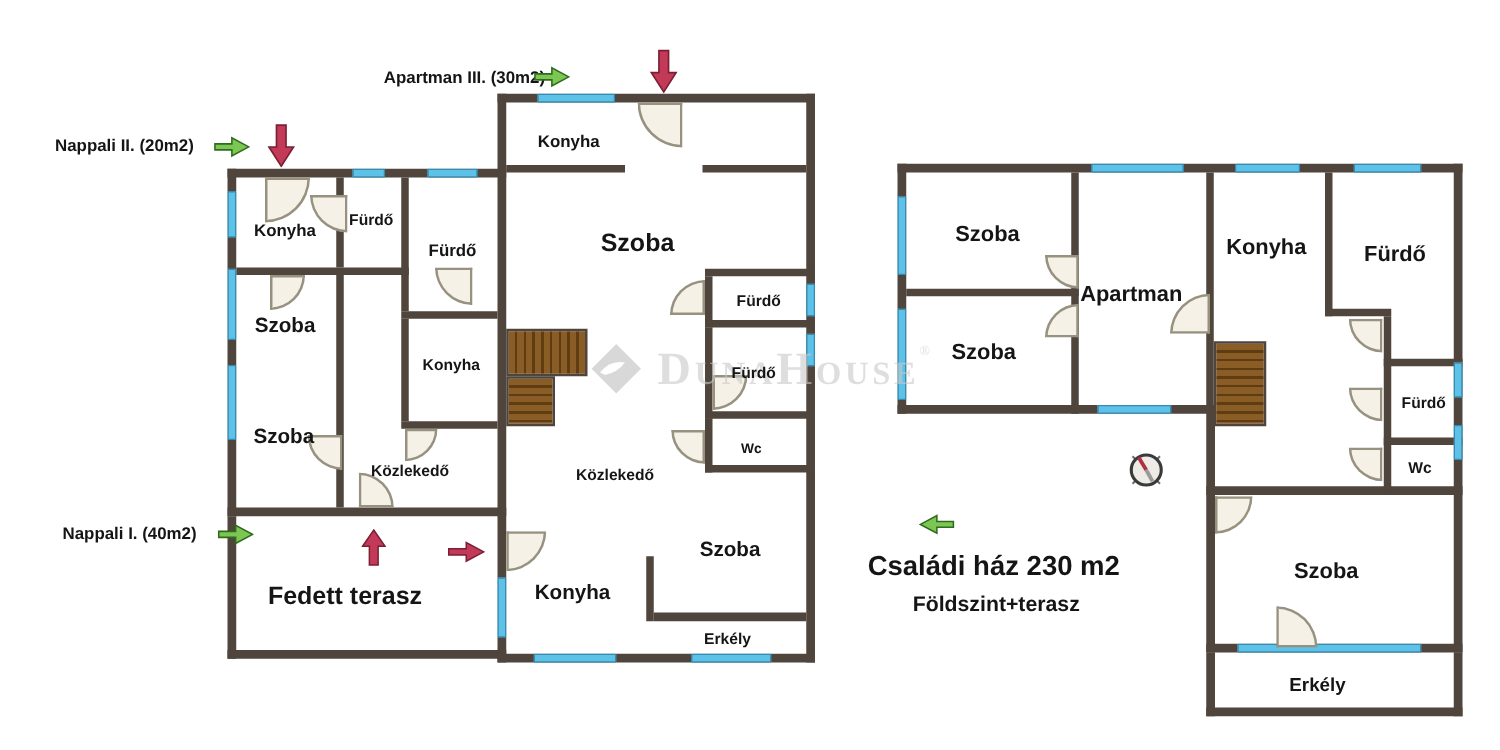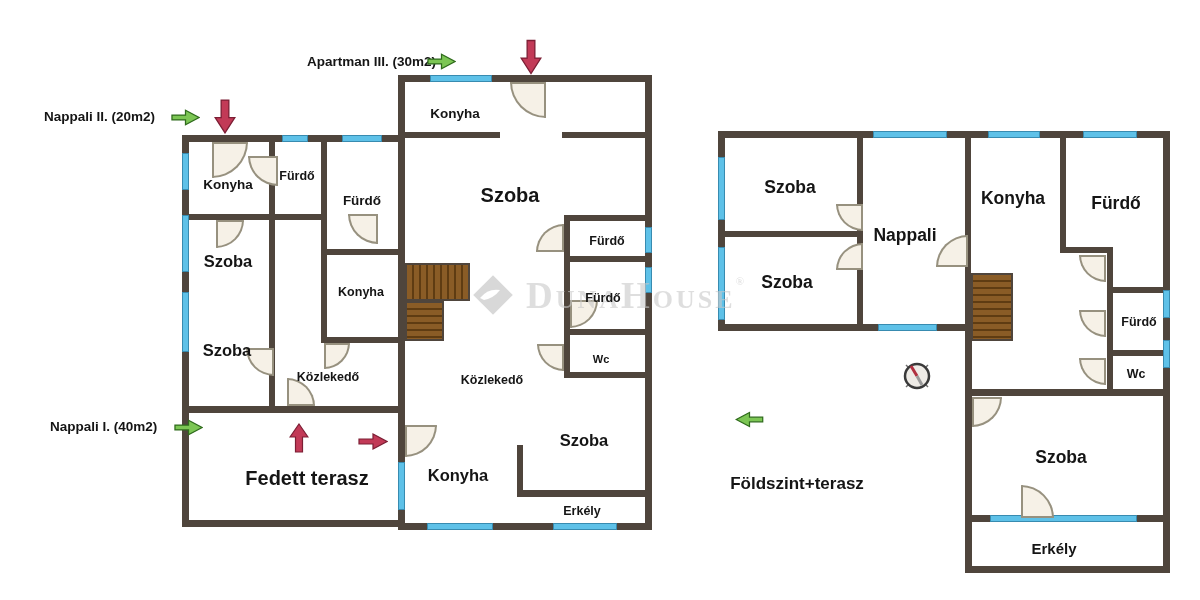--- a/index.html
+++ b/index.html
@@ -70,21 +70,21 @@
     <span class="lbl s13" style="left:362px;top:200px">Fürdő</span>
     <span class="lbl s16" style="left:228px;top:261px">Szoba</span>
     <span class="lbl s12" style="left:361px;top:292px">Konyha</span>
     <span class="lbl s16" style="left:227px;top:350px">Szoba</span>
     <span class="lbl s12" style="left:328px;top:377px">Közlekedő</span>
   </div>
 
   <div>
     <div class="w" style="left:182px;top:413px;width:7px;height:114px"></div>
     <div class="w" style="left:182px;top:520px;width:223px;height:7px"></div>
-    <span class="lbl s20" style="left:307px;top:478px">Fedett terasz</span>
+    <span class="lbl s20" style="left:276px;top:478px">Fedett terasz</span>
   </div>
 
   <div>
     <div class="w" style="left:398px;top:75px;width:254px;height:7px"></div>
     <div class="w" style="left:398px;top:75px;width:7px;height:455px"></div>
     <div class="w" style="left:645px;top:75px;width:7px;height:455px"></div>
     <div class="w" style="left:398px;top:523px;width:254px;height:7px"></div>
     <div class="w" style="left:405px;top:132px;width:95px;height:6px"></div>
     <div class="w" style="left:562px;top:132px;width:83px;height:6px"></div>
     <div class="w" style="left:564px;top:215px;width:88px;height:6px"></div>
@@ -161,32 +161,33 @@
     <div class="door bl" style="left:1079px;top:255px;width:27px;height:27px"></div>
     <div class="door bl" style="left:1079px;top:310px;width:27px;height:27px"></div>
     <div class="door bl" style="left:1079px;top:358px;width:27px;height:27px"></div>
     <div class="door br" style="left:972px;top:397px;width:30px;height:30px"></div>
     <div class="door tr" style="left:1021px;top:485px;width:33px;height:33px"></div>
 
     <div class="stairs-h" style="left:971px;top:273px;width:42px;height:68px"></div>
 
     <span class="lbl s17" style="left:790px;top:187px">Szoba</span>
     <span class="lbl s17" style="left:787px;top:282px">Szoba</span>
-    <span class="lbl s17" style="left:905px;top:235px">Nappali</span>
+    <span class="lbl s17" style="left:905px;top:235px">Apartman</span>
     <span class="lbl s17" style="left:1013px;top:198px">Konyha</span>
     <span class="lbl s17" style="left:1116px;top:203px">Fürdő</span>
     <span class="lbl s12" style="left:1139px;top:322px">Fürdő</span>
     <span class="lbl s12" style="left:1136px;top:374px">Wc</span>
     <span class="lbl s17" style="left:1061px;top:457px">Szoba</span>
     <span class="lbl s15" style="left:1054px;top:548px">Erkély</span>
   </div>
 
   <span class="ann" style="left:44px;top:109px">Nappali II. (20m2)</span>
   <span class="ann" style="left:307px;top:54px">Apartman III. (30m2)</span>
   <span class="ann" style="left:50px;top:419px">Nappali I. (40m2)</span>
+  <span class="ann s22 ctr" style="left:795px;top:453px;font-size:22px">Családi ház 230 m2</span>
   <span class="ann ctr" style="left:797px;top:484px;font-size:17px">Földszint+terasz</span>
 
   <svg class="icon" style="left:171px;top:108px" width="29" height="19" viewBox="0 0 30 18">
     <path d="M1 6.5 H15 V1.5 L29 9 L15 16.5 V11.5 H1 Z" style="fill:var(--arrow-green,#7cc654)" stroke="#2f6b1c" stroke-width="1.3"></path>
     </svg>
   <svg class="icon" style="left:214px;top:99px" width="22" height="35" viewBox="0 0 20 32">
     <path d="M6.5 1 H13.5 V17 H19 L10 31 L1 17 H6.5 Z" style="fill:var(--arrow-red,#c23a57)" stroke="#7c1e34" stroke-width="1.2"></path>
     </svg>
   <svg class="icon" style="left:427px;top:52px" width="29" height="19" viewBox="0 0 30 18">
     <path d="M1 6.5 H15 V1.5 L29 9 L15 16.5 V11.5 H1 Z" style="fill:var(--arrow-green,#7cc654)" stroke="#2f6b1c" stroke-width="1.3"></path>

